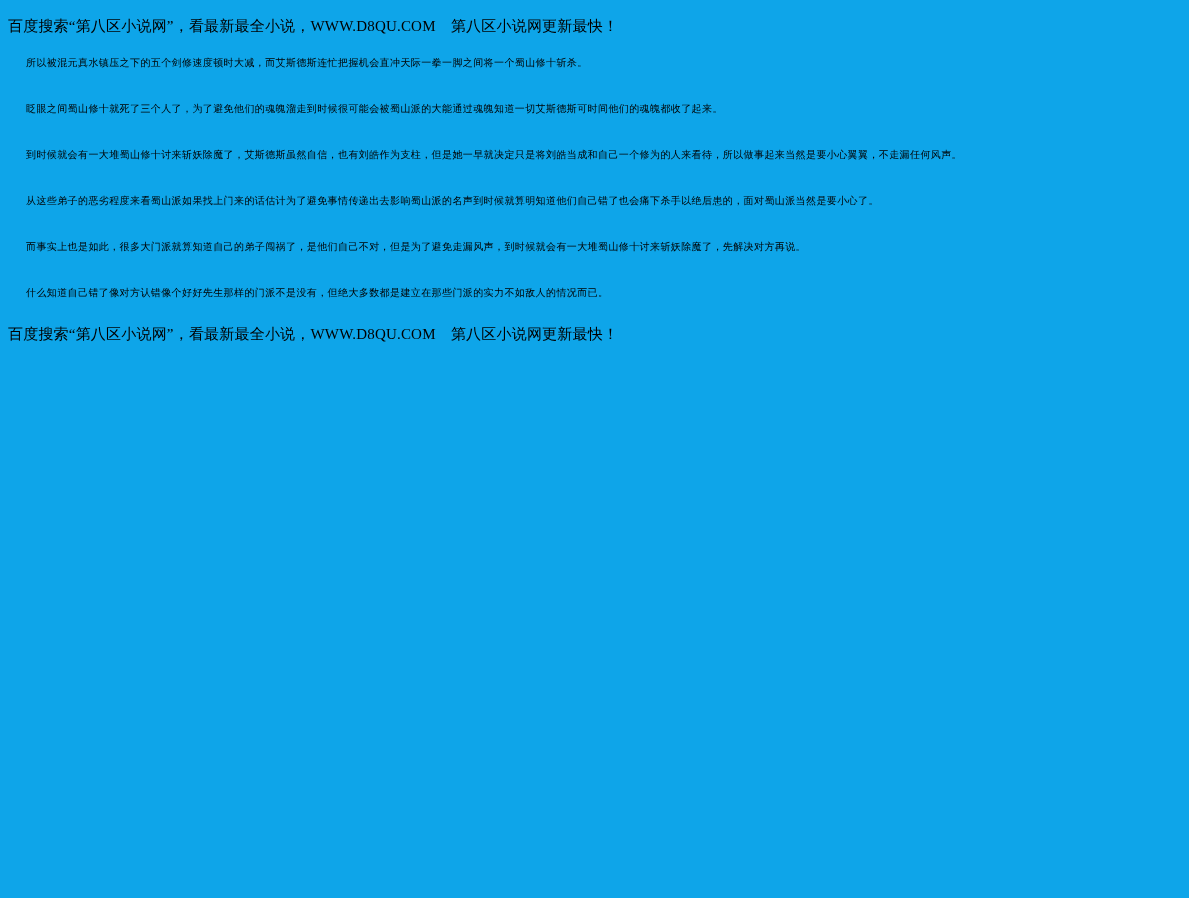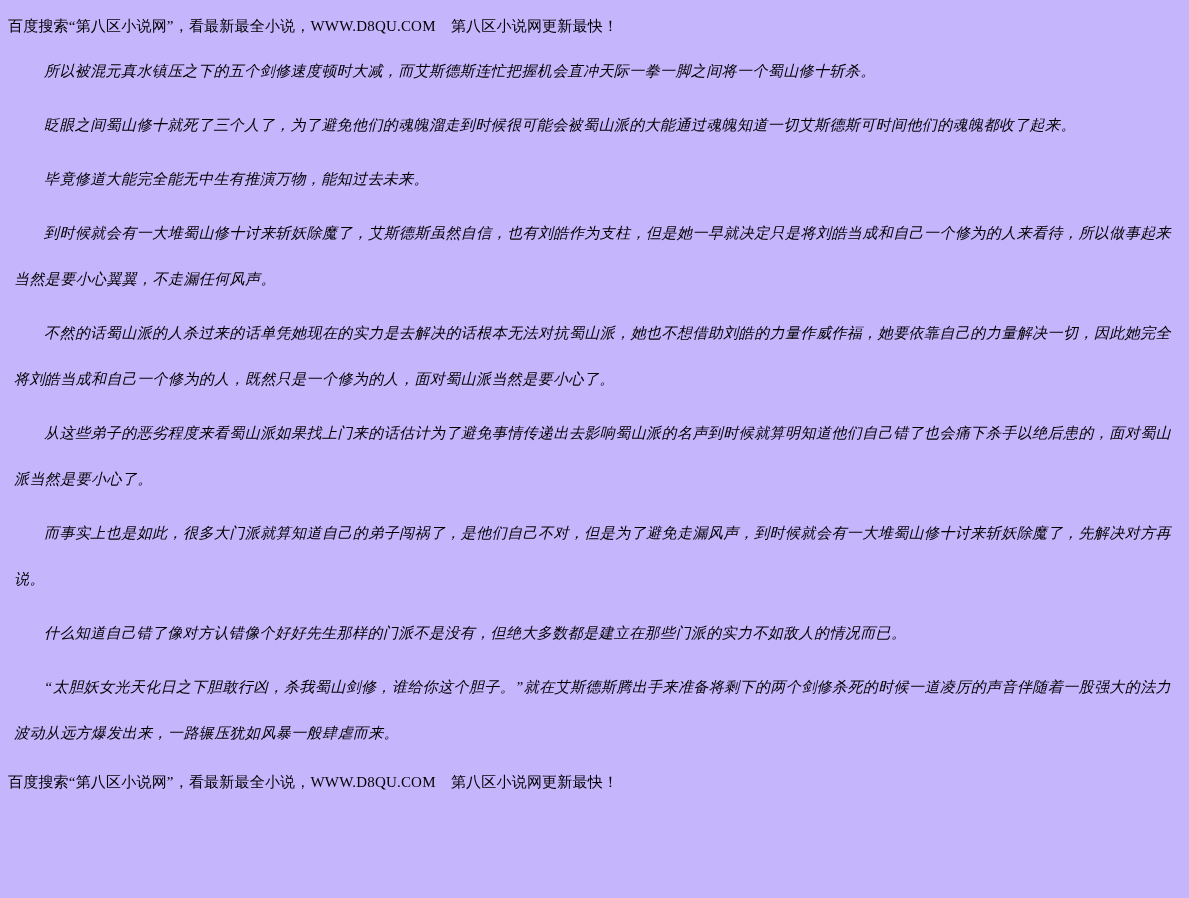--- a/index.html
+++ b/index.html
@@ -12,65 +12,61 @@
     background: #00ea00;
     font-family: "Liberation Serif", "DejaVu Serif", serif;
     color: #000000;
     overflow: hidden;
   }
   .page {
     width: 1189px;
     height: 898px;
     position: relative;
     box-sizing: border-box;
-    background: #c4b5fd;
+    background: #0ea5e9;
   }
   .banner {
     font-size: 15px;
     line-height: 20px;
     padding: 6px 0 4px 8px;
     letter-spacing: 0.2px;
     white-space: nowrap;
   }
   .banner-top {
     padding-top: 16px;
   }
   .banner-bottom {
     padding-top: 8px;
   }
   .body-text {
     padding: 0 10px 0 6px;
   }
   p.para {
-    margin: 8px;
+    margin: 0;
     padding: 0;
-    font-size: 15px;
+    font-size: 10px;
     line-height: 46px;
     text-indent: 2em;
     text-align: justify;
     text-justify: inter-ideograph;
     letter-spacing: 0.4px;
     white-space: normal;
-    font-style: italic;
   }
 </style>
 </head>
 <body>
 
 <div class="page">
 
   <div class="banner banner-top">百度搜索“第八区小说网”，看最新最全小说，WWW.D8QU.COM　第八区小说网更新最快！</div>
 
   <div class="body-text">
     <p class="para">所以被混元真水镇压之下的五个剑修速度顿时大减，而艾斯德斯连忙把握机会直冲天际一拳一脚之间将一个蜀山修十斩杀。</p>
     <p class="para">眨眼之间蜀山修十就死了三个人了，为了避免他们的魂魄溜走到时候很可能会被蜀山派的大能通过魂魄知道一切艾斯德斯可时间他们的魂魄都收了起来。</p>
-    <p class="para">毕竟修道大能完全能无中生有推演万物，能知过去未来。</p>
     <p class="para">到时候就会有一大堆蜀山修十讨来斩妖除魔了，艾斯德斯虽然自信，也有刘皓作为支柱，但是她一早就决定只是将刘皓当成和自己一个修为的人来看待，所以做事起来当然是要小心翼翼，不走漏任何风声。</p>
-    <p class="para">不然的话蜀山派的人杀过来的话单凭她现在的实力是去解决的话根本无法对抗蜀山派，她也不想借助刘皓的力量作威作福，她要依靠自己的力量解决一切，因此她完全将刘皓当成和自己一个修为的人，既然只是一个修为的人，面对蜀山派当然是要小心了。</p>
     <p class="para">从这些弟子的恶劣程度来看蜀山派如果找上门来的话估计为了避免事情传递出去影响蜀山派的名声到时候就算明知道他们自己错了也会痛下杀手以绝后患的，面对蜀山派当然是要小心了。</p>
     <p class="para">而事实上也是如此，很多大门派就算知道自己的弟子闯祸了，是他们自己不对，但是为了避免走漏风声，到时候就会有一大堆蜀山修十讨来斩妖除魔了，先解决对方再说。</p>
     <p class="para">什么知道自己错了像对方认错像个好好先生那样的门派不是没有，但绝大多数都是建立在那些门派的实力不如敌人的情况而已。</p>
-    <p class="para">“太胆妖女光天化日之下胆敢行凶，杀我蜀山剑修，谁给你这个胆子。”就在艾斯德斯腾出手来准备将剩下的两个剑修杀死的时候一道凌厉的声音伴随着一股强大的法力波动从远方爆发出来，一路辗压犹如风暴一般肆虐而来。</p>
   </div>
 
   <div class="banner banner-bottom">百度搜索“第八区小说网”，看最新最全小说，WWW.D8QU.COM　第八区小说网更新最快！</div>
 
 </div>
 
 </body></html>

